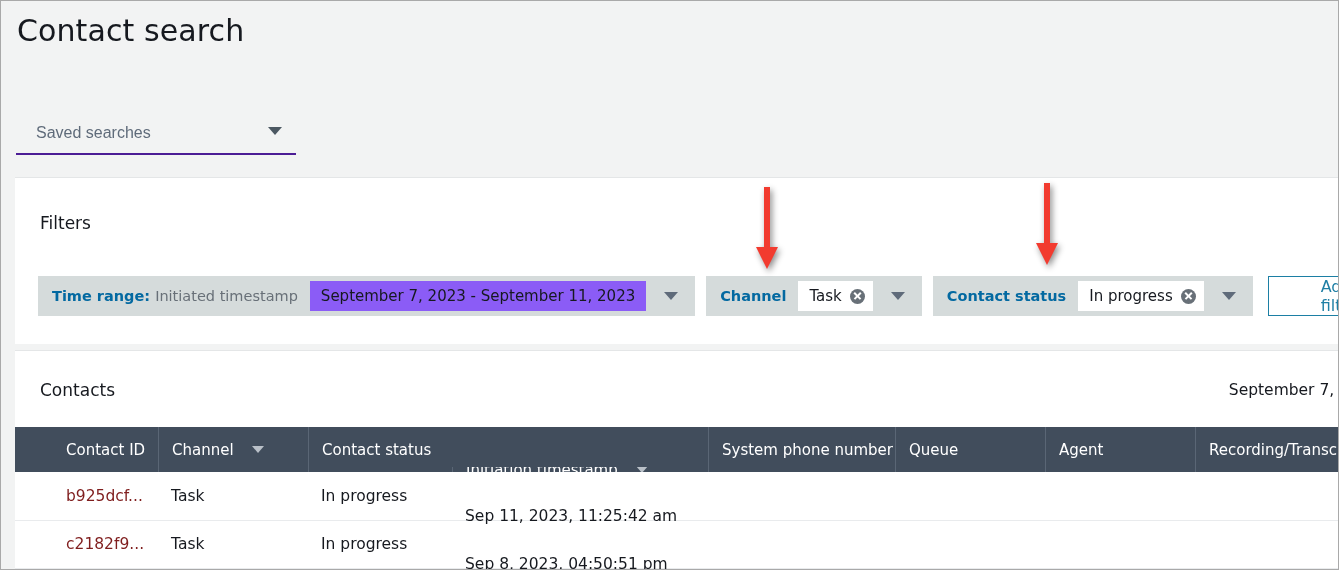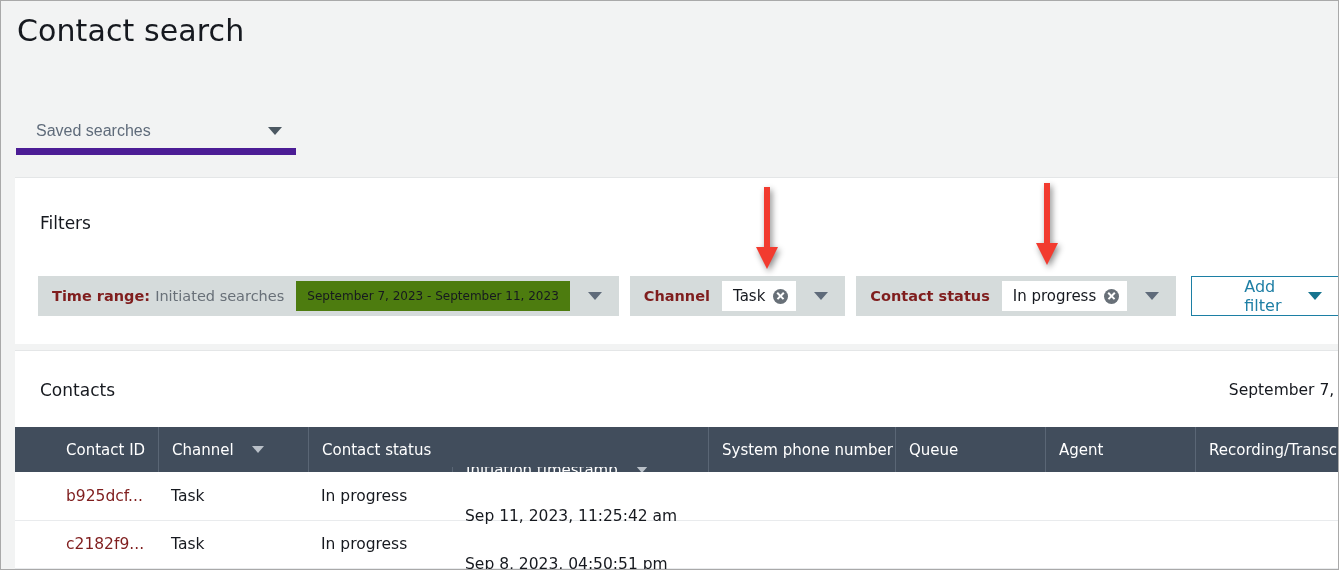--- a/index.html
+++ b/index.html
@@ -41,21 +41,21 @@
     position: absolute;
     left: 15px;
     top: 112px;
     width: 280px;
     height: 45px;
   }
   .saved-select {
     position: relative;
     width: 280px;
     height: 42px;
-    border-bottom: 7px solid #4c1d95;
+    border-bottom: 2px solid #4c1d95;
     display: flex;
     align-items: center;
   }
   .saved-label {
     font-size: 16px;
     color: #5f6b7a;
     font-family: "Liberation Sans", sans-serif;
     padding-left: 20px;
   }
   .caret {
@@ -104,42 +104,42 @@
     height: 40px;
     background: #d5dbdb;
     display: flex;
     align-items: center;
     padding: 0 0 0 14px;
     margin-right: 11px;
   }
 
   .fg-label {
     font-size: 14.5px;
-    color: #7f1d1d;
+    color: #0369a1;
     font-weight: bold;
     font-family: "DejaVu Sans", sans-serif;
     white-space: nowrap;
   }
   .fg-label-sub {
     font-size: 14.5px;
     color: #687078;
     font-weight: normal;
     font-family: "DejaVu Sans", sans-serif;
     white-space: nowrap;
     margin-left: 5px;
   }
 
   .fg-value-box {
-    background: #4d7c0f;
+    background: #8b5cf6;
     height: 30px;
     display: flex;
     align-items: center;
     padding: 0 11px;
     margin-left: 12px;
-    font-size: 12px;
+    font-size: 15px;
     color: #16191f;
     font-family: "DejaVu Sans", sans-serif;
     white-space: nowrap;
   }
 
   .fg-chip {
     background: #ffffff;
     height: 30px;
     display: flex;
     align-items: center;
@@ -321,21 +321,21 @@
     </div>
   </div>
 
   <div class="filters-panel">
     <div class="filters-heading">Filters</div>
 
     <div class="filter-row">
 
       <div class="filter-group">
         <span class="fg-label">Time range:</span>
-        <span class="fg-label-sub">Initiated searches</span>
+        <span class="fg-label-sub">Initiated timestamp</span>
         <span class="fg-value-box">September 7, 2023 - September 11, 2023</span>
         <span class="fg-caret"></span>
       </div>
 
       <div class="filter-group">
         <span class="fg-label">Channel</span>
         <span class="fg-chip">
           <span>Task</span>
           <span class="chip-x"></span>
         </span>

